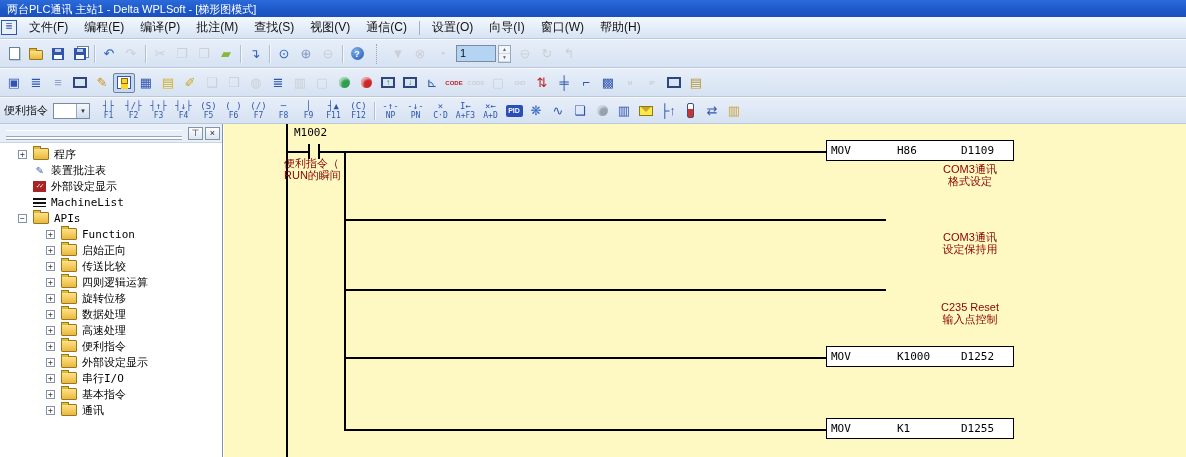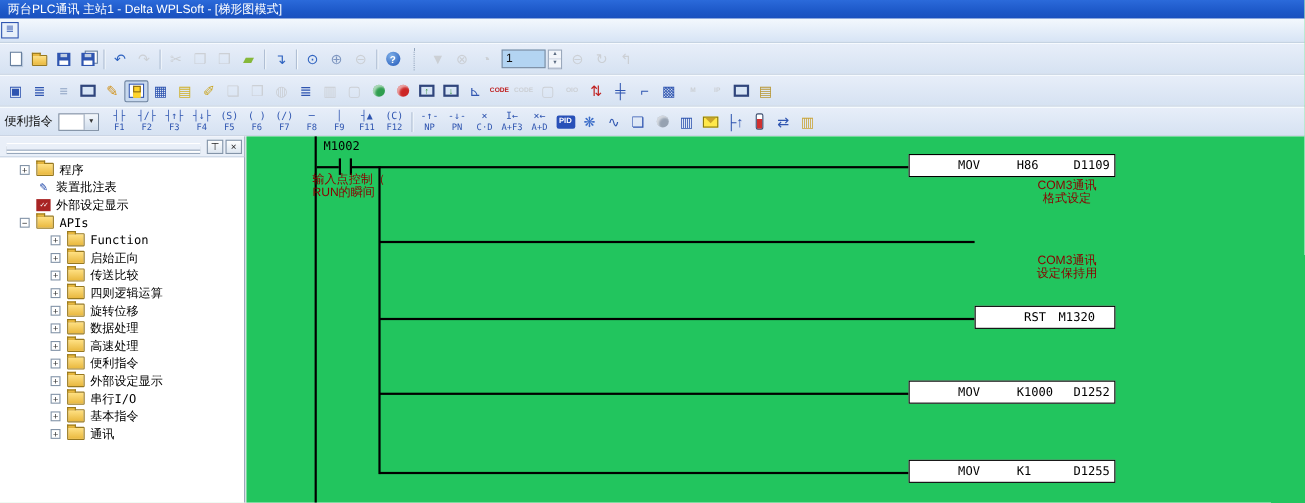--- a/index.html
+++ b/index.html
@@ -1,21 +1,21 @@
 <!DOCTYPE html>
 <html><head>
 <meta charset="utf-8">
 <style>
   html,body{margin:0;padding:0;}
   body{width:1186px;height:457px;position:relative;overflow:hidden;background:#fff;
        font-family:"Liberation Sans",sans-serif;-webkit-font-smoothing:none;}
   
   .titlebar{position:absolute;left:0;top:0;width:100%;height:17px;
     background:linear-gradient(180deg,#2b6ada 0%,#1d58c8 60%,#1a50bd 100%);
-    color:#fff;font-size:11px;display:flex;align-items:center;padding-left:7px;box-sizing:border-box;}
+    color:#fff;font-size:11px;display:flex;align-items:flex-end;padding-left:7px;box-sizing:border-box;}
   
   .menubar{position:absolute;left:0;top:17px;width:100%;height:22px;
     background:linear-gradient(180deg,#f3f8fd,#d7e4f5);border-bottom:1px solid #bac9dc;
     display:flex;align-items:center;font-size:12px;color:#111;box-sizing:border-box;}
   .mdi{width:14px;height:13px;border:1px solid #2f55b0;background:#e8f0fa;color:#2f55b0;
     font-size:9px;line-height:11px;text-align:center;margin:0 4px 0 1px;}
   .mitem{padding:2px 8px;white-space:nowrap;}
   .msep{width:1px;height:14px;background:#9fb2c8;margin:0 4px;}
   
   .tbar{position:absolute;left:0;width:100%;background:linear-gradient(180deg,#e7eef9,#d6e2f2);
@@ -81,46 +81,60 @@
   .ti-folder::before{content:"";position:absolute;top:-3px;left:-1px;width:6px;height:2px;background:#e9b83e;border:1px solid #97781f;border-bottom:none;}
   .ti-doc{width:11px;height:12px;background:#fff;border:1px solid #6d7f95;position:relative;}
   .ti-doc::after{content:"";position:absolute;left:0;bottom:0;width:100%;height:4px;background:#9db87a;}
   .ti-pencil{width:13px;height:12px;color:#2f55b0;font-size:12px;}
   .ti-usage{width:13px;height:11px;background:#a82424;color:#fff;font-size:7px;font-weight:bold;letter-spacing:-1px;}
   .ti-disk{width:12px;height:11px;background:#3050b0;position:relative;}
   .ti-disk::before{content:"";position:absolute;left:2px;bottom:1px;width:8px;height:4px;background:#fff;}
   .ti-disk::after{content:"";position:absolute;right:-2px;top:-2px;width:5px;height:5px;background:#3f9e3f;}
   .ti-mlist{width:13px;height:9px;background:repeating-linear-gradient(180deg,#111 0 2px,#fff 2px 4px);}
   
-  .lad{position:absolute;left:224px;top:0;right:0;bottom:0;background:#22c55e;
+  .lad{position:absolute;left:224px;top:0;right:0;bottom:0;background:#fef9c3;
        font-family:"DejaVu Sans Mono",monospace;font-size:11px;color:#000;}
   .rail{position:absolute;left:62px;top:0;bottom:0;width:2px;background:#000;}
   .branch{position:absolute;left:120px;top:27px;width:2px;height:280px;background:#000;}
   .wseg{position:absolute;height:2px;background:#000;}
   .cbar{position:absolute;top:20px;width:2px;height:15px;background:#000;}
   .clabel{position:absolute;left:70px;top:2px;}
   .ccomment{position:absolute;left:60px;top:33px;color:#8b0000;line-height:12px;font-family:"Liberation Sans",sans-serif;}
   .ibox{position:absolute;width:178px;height:19px;border:1px solid #000;background:#fff;
         display:flex;align-items:center;padding:0 4px;box-sizing:content-box;}
-  .ibox .op{width:66px;margin-left:40px;}
+  .ibox .op{width:66px;}
   .ibox .pa{width:64px;}
   .ibox.narrow{width:118px;}
   .ibox.narrow .op{width:43px;}
   .bcomment{position:absolute;left:688px;width:116px;text-align:center;color:#8b0000;
         line-height:12px;font-family:"Liberation Sans",sans-serif;}
 </style>
 </head>
 <body>
 
 <div class="titlebar">
   <span>两台PLC通讯 主站1 - Delta WPLSoft - [梯形图模式]</span>
 </div>
 
 <div class="menubar">
   <div class="mdi">≣</div>
+  <div id="menu-items" style="display:flex;align-items:center;height:100%;">
+      <div class="mitem">文件(F)</div>
+      <div class="mitem">编程(E)</div>
+      <div class="mitem">编译(P)</div>
+      <div class="mitem">批注(M)</div>
+      <div class="mitem">查找(S)</div>
+      <div class="mitem">视图(V)</div>
+      <div class="mitem">通信(C)</div>
+      <div class="msep"></div>
+      <div class="mitem">设置(O)</div>
+      <div class="mitem">向导(I)</div>
+      <div class="mitem">窗口(W)</div>
+      <div class="mitem">帮助(H)</div>
+    </div>
 </div>
 
 <div class="tbar" id="tb1">
     <div class="tbtn">
       <span class="shp shape-page"></span>
     </div>
     <div class="tbtn">
       <span class="shp shape-folder"></span>
     </div>
     <div class="tbtn">
@@ -418,20 +432,25 @@
           <div class="xspace"></div>
           <div class="tico ti-pencil">✎</div>
           <span>装置批注表</span>
         </div>
         <div class="trow lv1">
           <div class="xspace"></div>
           <div class="tico ti-usage">✓✓</div>
           <span>外部设定显示</span>
         </div>
         <div class="trow lv1">
+          <div class="xspace"></div>
+          <div class="tico ti-mlist"></div>
+          <span>MachineList</span>
+        </div>
+        <div class="trow lv1">
           <div class="xbox">−</div>
           <div class="tico ti-folder"></div>
           <span>APIs</span>
         </div>
         <div class="trow lv2">
           <div class="xbox">+</div>
           <div class="tico ti-folder"></div>
           <span>Function</span>
         </div>
         <div class="trow lv2">
@@ -495,21 +514,21 @@
   <div class="lad">
     <div class="rail"></div>
     <div class="branch"></div>
 
     <div class="wseg" style="left:64px;top:27px;width:20px"></div>
     <div class="cbar" style="left:84px"></div>
     <div class="cbar" style="left:94px"></div>
     <div class="wseg" style="left:96px;top:27px;width:25px"></div>
     <div class="clabel">M1002</div>
     <div class="ccomment">
-      <div>输入点控制（</div>
+      <div>便利指令（</div>
       <div>RUN的瞬间</div>
     </div>
 
     <div class="wseg" style="left:121px;top:27px;width:481px"></div>
     <div class="ibox wide" style="left:602px;top:16px">
       <span class="op">MOV</span>
       <span class="pa">H86</span>
       <span class="pb">D1109</span>
     </div>
     <div class="bcomment" style="top:39px">
@@ -517,23 +536,23 @@
       <div>格式设定</div>
     </div>
 
     <div class="wseg" style="left:121px;top:95px;width:541px"></div>
     <div class="bcomment" style="top:107px">
       <div>COM3通讯</div>
       <div>设定保持用</div>
     </div>
 
     <div class="wseg" style="left:121px;top:165px;width:541px"></div>
-    <div class="ibox narrow" style="left:662px;top:154px">
-      <span class="op">RST</span>
-      <span class="pa">M1320</span>
+    <div class="bcomment" style="top:177px">
+      <div>C235 Reset</div>
+      <div>输入点控制</div>
     </div>
 
     <div class="wseg" style="left:121px;top:233px;width:481px"></div>
     <div class="ibox wide" style="left:602px;top:222px">
       <span class="op">MOV</span>
       <span class="pa">K1000</span>
       <span class="pb">D1252</span>
     </div>
 
     <div class="wseg" style="left:121px;top:305px;width:481px"></div>

